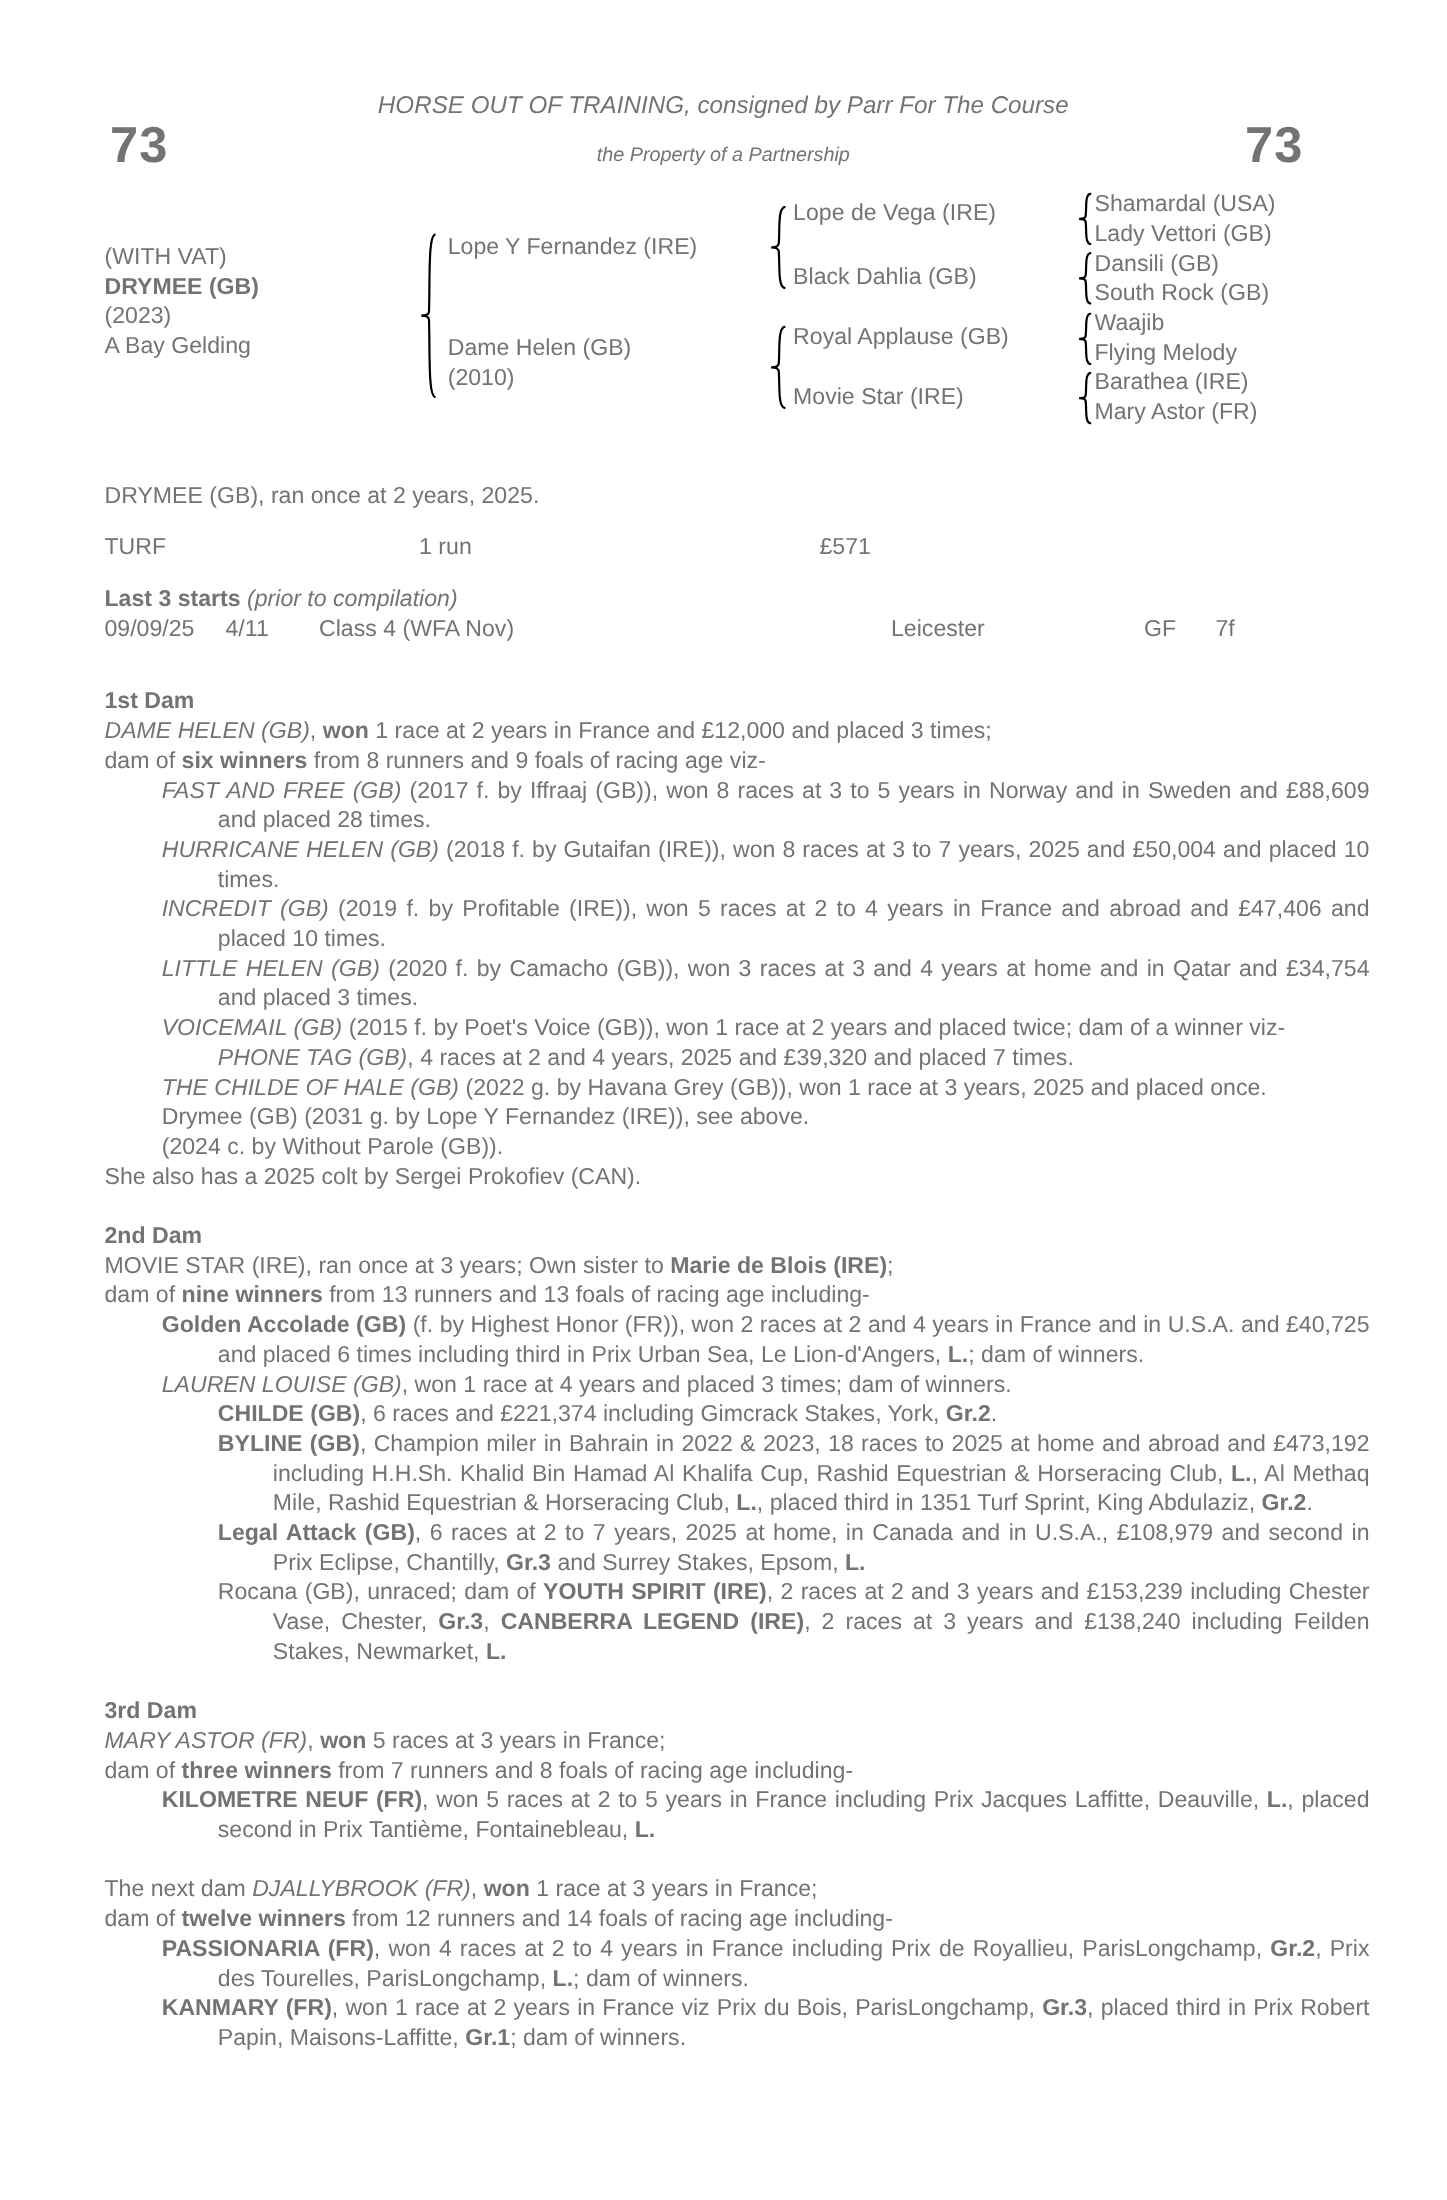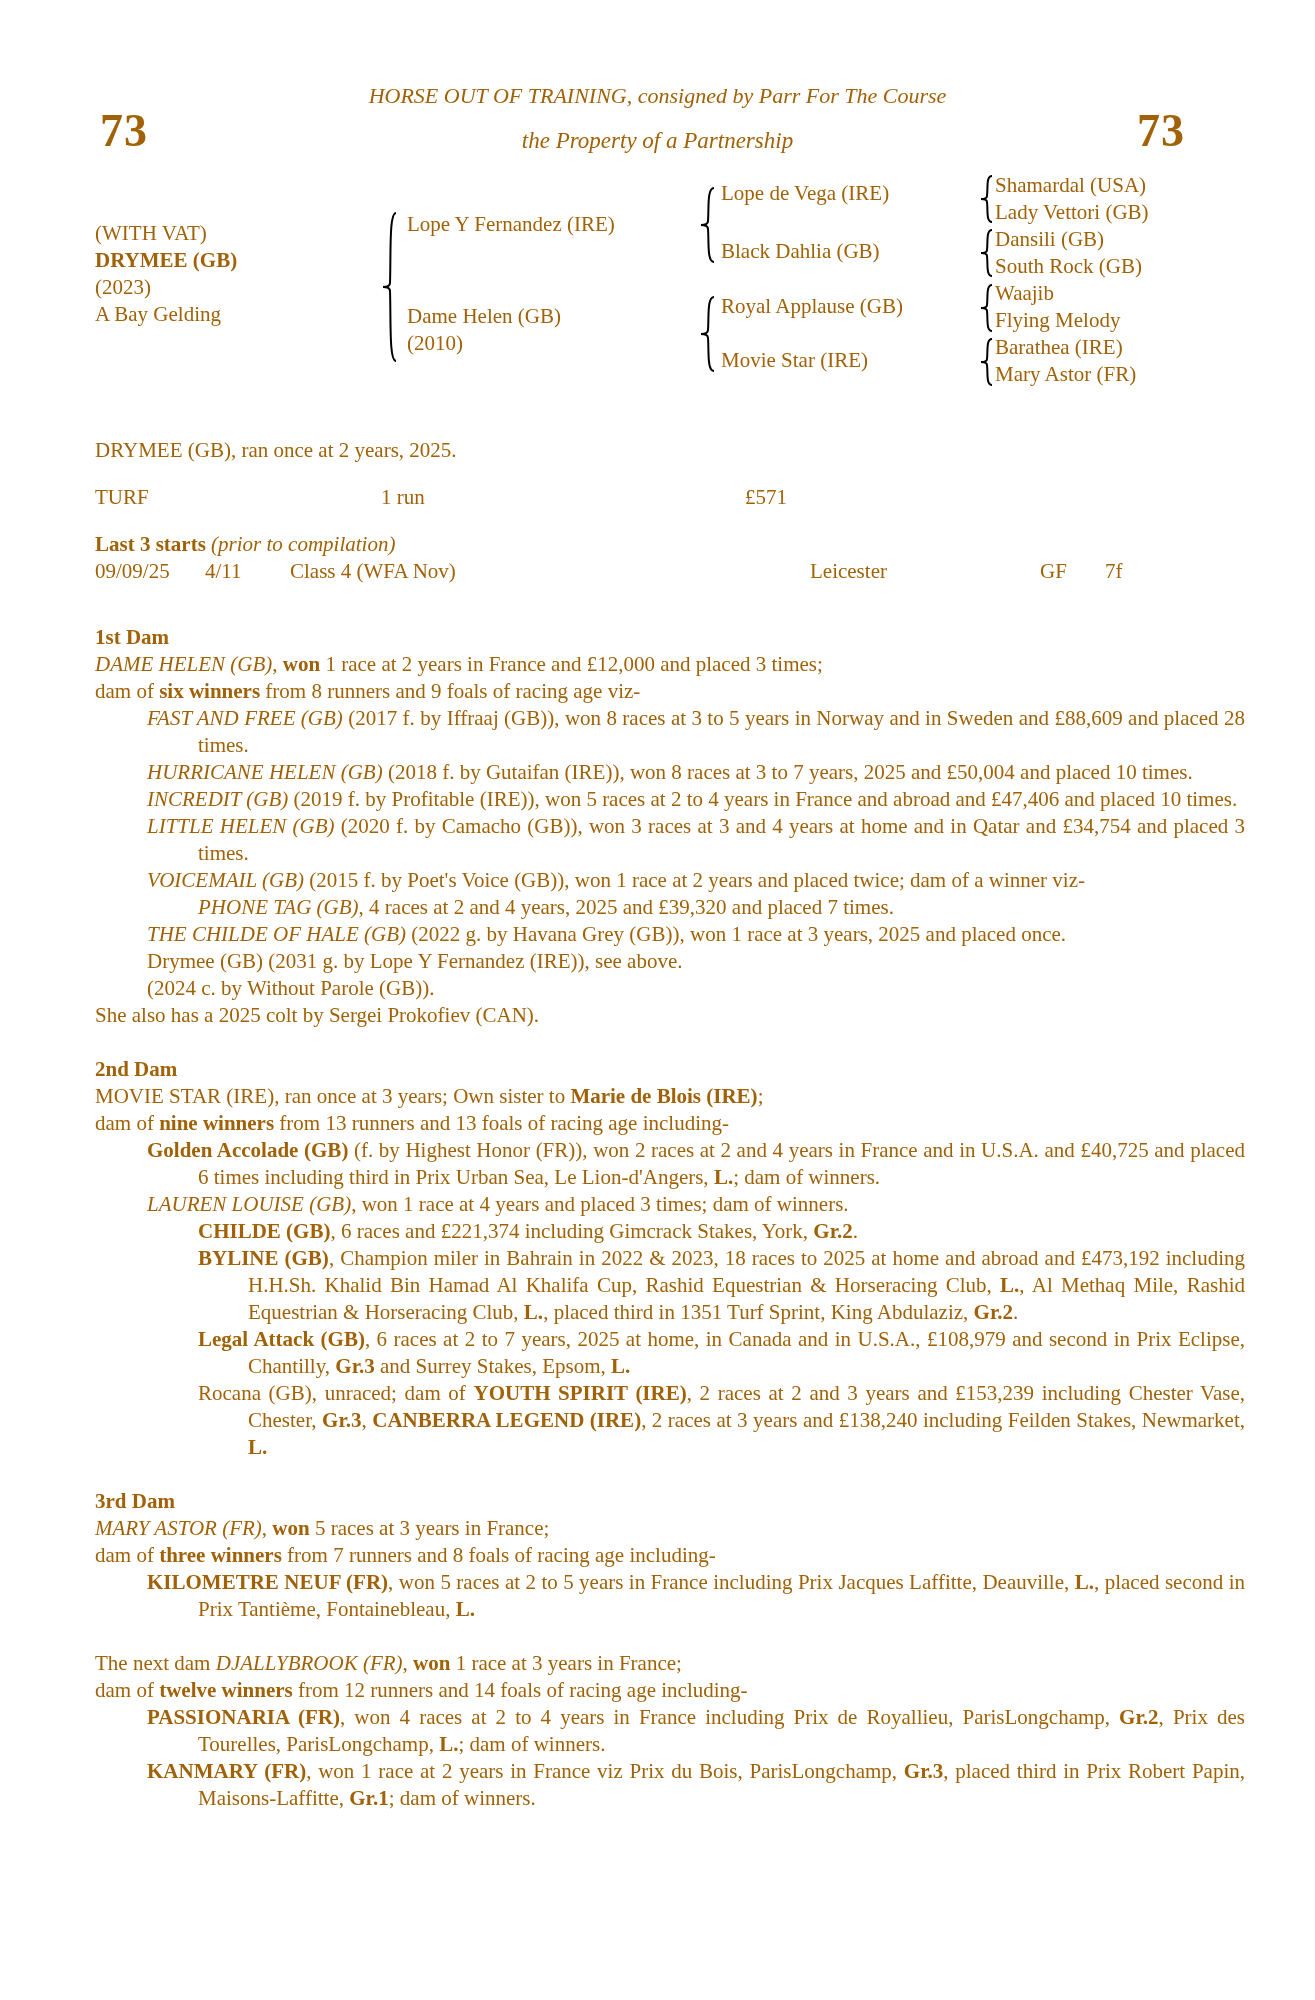--- a/index.html
+++ b/index.html
@@ -1,27 +1,27 @@
 <!DOCTYPE html>
 <html><head>
 <meta charset="utf-8">
 <style>
   html,body{margin:0;padding:0;background:#ffffff;}
   .page{
     position:relative;
     width:1315px;height:2000px;
     background:#ffffff;
-    color:#a16207;
-    font-family:Liberation Serif, serif;
+    color:#737373;
+    font-family:Liberation Sans, sans-serif;
     font-size:21px;line-height:27px;
     overflow:hidden;
   }
   
   .title-line1{position:absolute;top:82px;left:0;width:100%;text-align:center;font-style:italic;font-size:22px;}
-  .title-line2{position:absolute;top:127px;left:0;width:100%;text-align:center;font-style:italic;font-size:23px;}
+  .title-line2{position:absolute;top:127px;left:0;width:100%;text-align:center;font-style:italic;font-size:18px;}
   .lot{position:absolute;top:108px;font-size:46px;line-height:46px;font-weight:bold;letter-spacing:1px;}
   .lot-left{left:100px;}
   .lot-right{right:130px;}
 
   
   .ped{position:absolute;top:180px;left:95px;width:1160px;height:230px;}
   .ped .c1{position:absolute;left:0;top:40px;}
   .ped .c1 .nm{font-weight:bold;}
   .c2a{position:absolute;left:312px;top:31px;}
   .c2b{position:absolute;left:312px;top:123px;}

